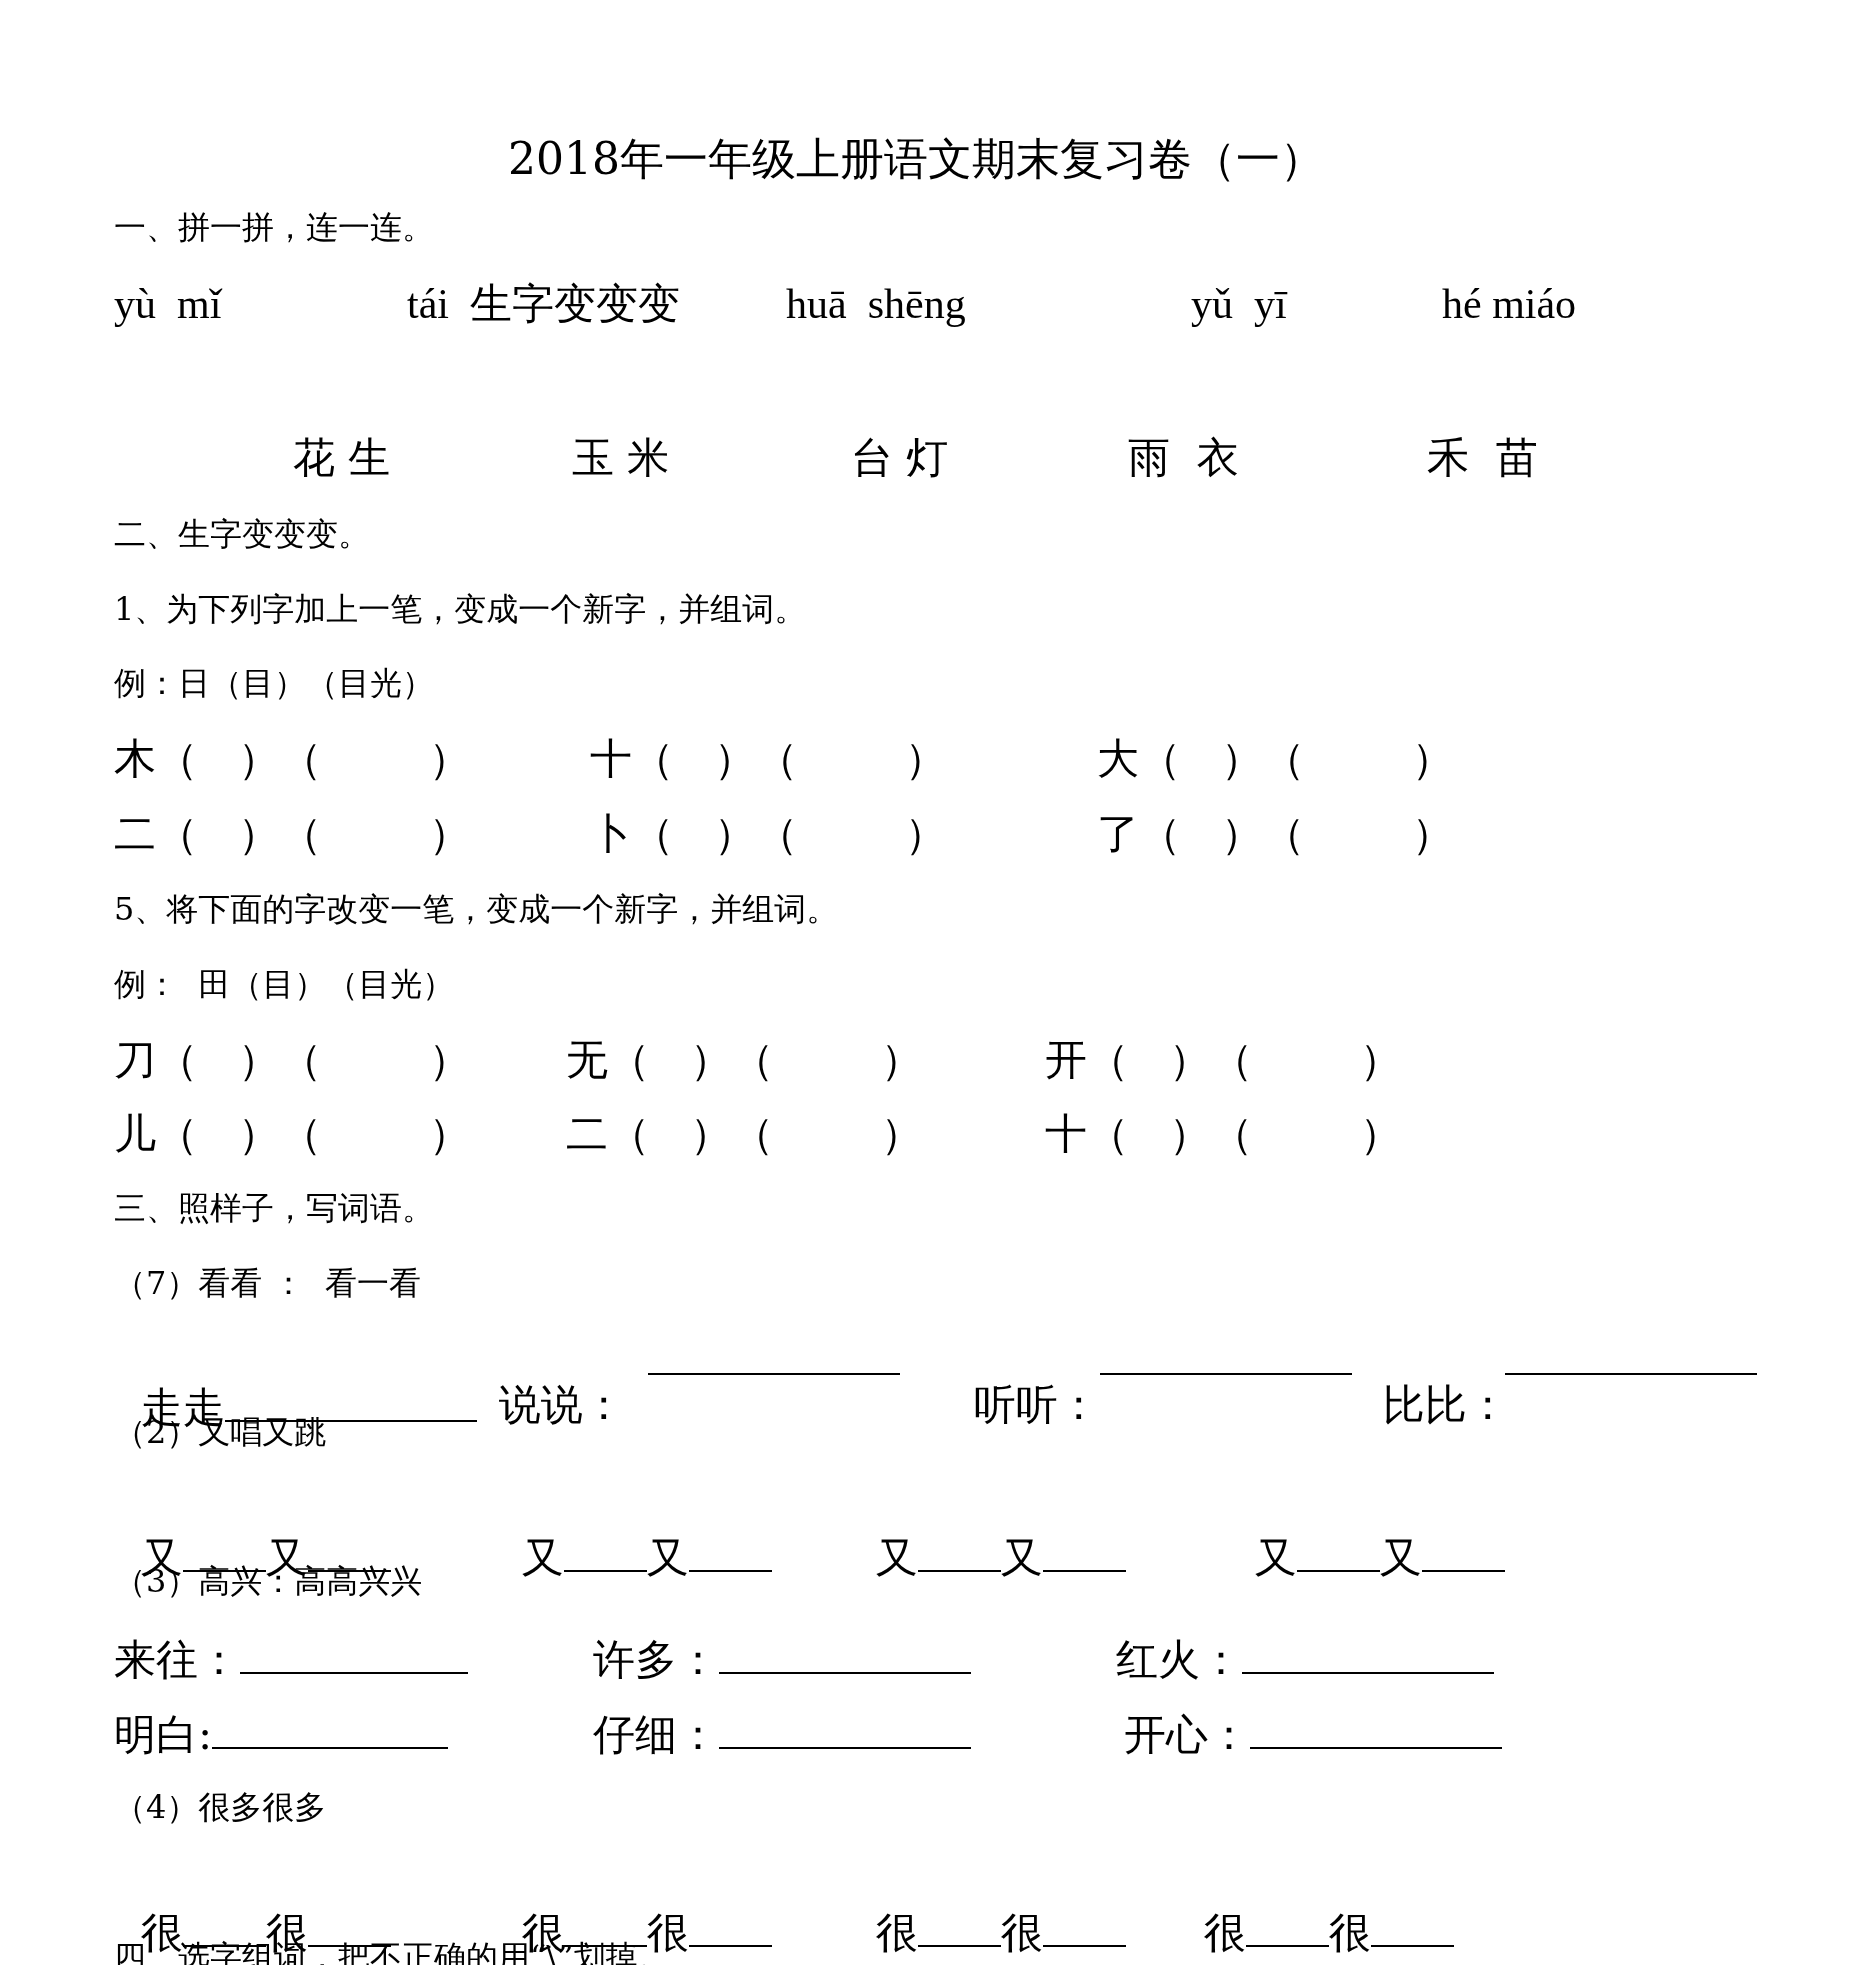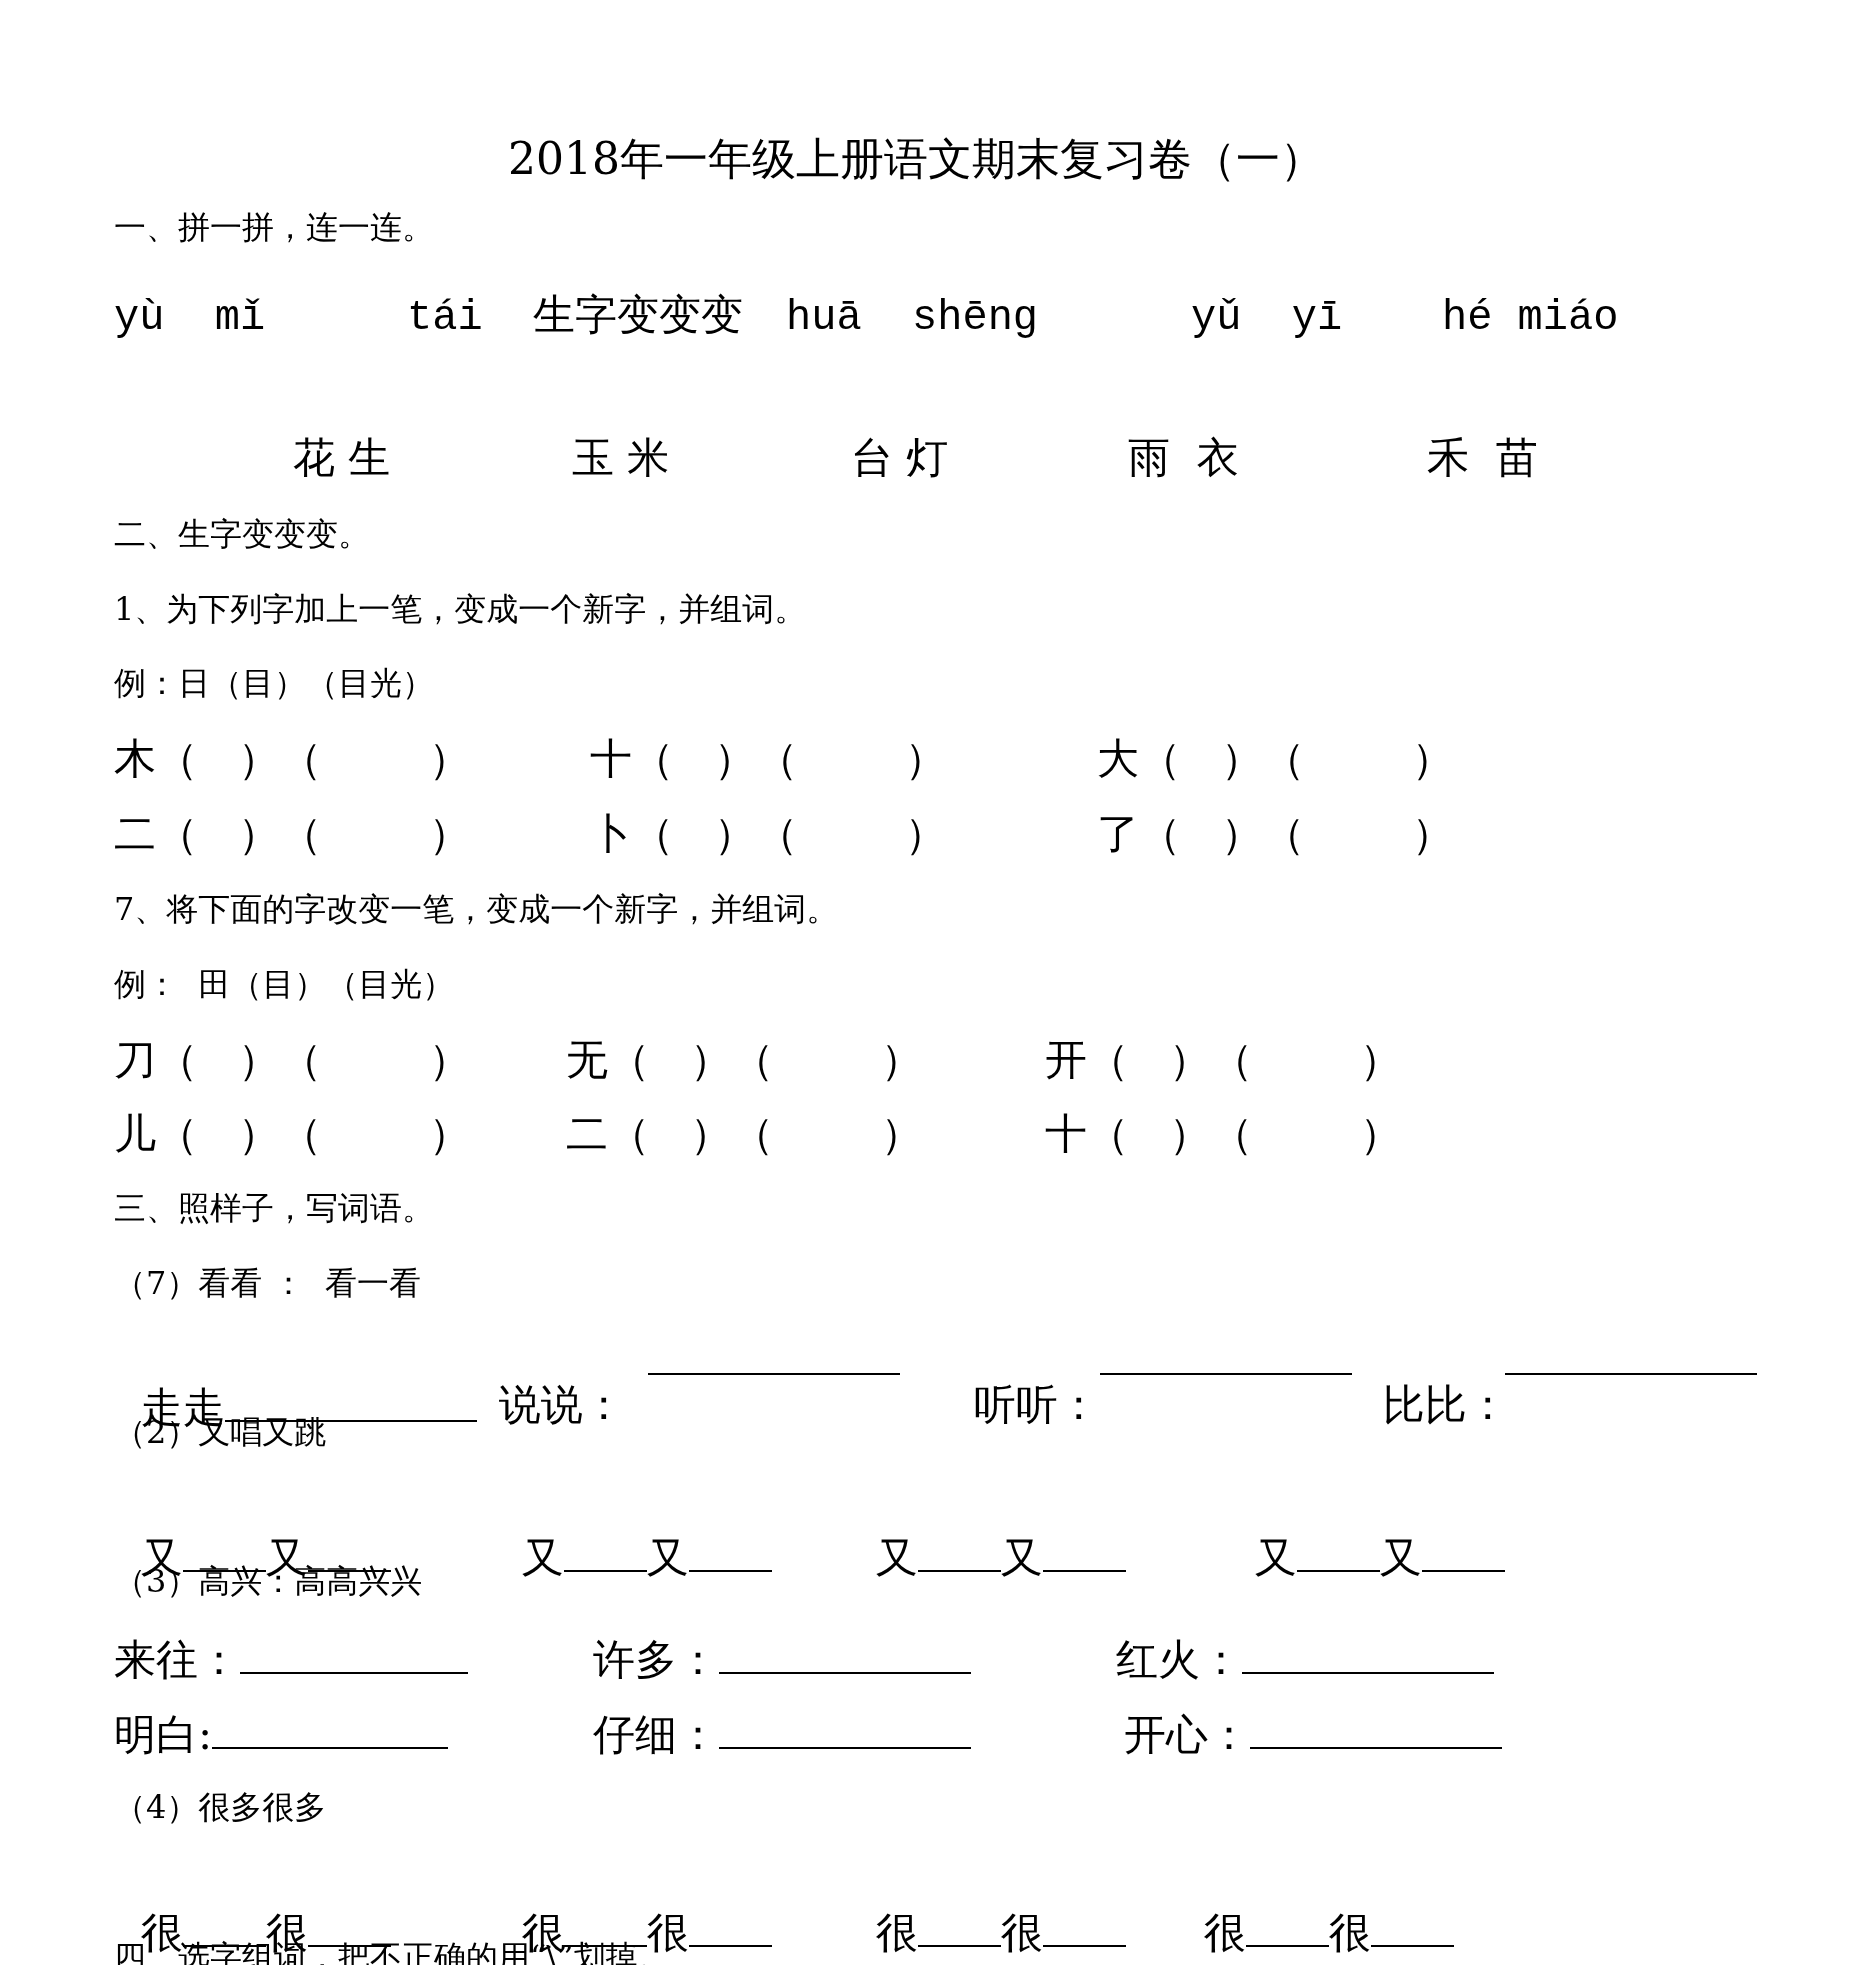--- a/index.html
+++ b/index.html
@@ -1,20 +1,20 @@
 <!DOCTYPE html>
 <html style="font-size:6.3px"><head>
 <meta charset="utf-8">
 <style>
   html, body { margin:0; padding:0; background:#ffffff; }
   body { width:1872px; height:2647px; position:relative; overflow:hidden;
          font-family:"DejaVu Serif","Liberation Serif",serif; color:#000; }
   .line { position:absolute; left:114px; font-size:32px; line-height:47px; white-space:pre; }
   .title { position:absolute; left:0; width:1832px; text-align:center; top:130px; font-size:44px; }
-  .pinyin { font-family:Liberation Mono, monospace; font-size:46px;margin-top:14px; }
+  .pinyin { font-family:Liberation Serif, serif; font-size:46px; }
   .abs { position:absolute; font-size:42px; line-height:47px; white-space:pre; }
   .blank { display:inline-block; border-bottom:2.8px solid #000; height:39px; vertical-align:baseline; }
   .b-long { width:252px; }
   .b-short { width:118px; }
 </style>
 </head>
 <body>
 
 <div class="title">2018年一年级上册语文期末复习卷（一）</div>
 
@@ -35,21 +35,21 @@
 <div class="line" style="top:586px">1、为下列字加上一笔，变成一个新字，并组词。</div>
 <div class="line" style="top:660px">例：日（目）（目光）</div>
 
 <div class="abs" style="top:735px;left:114px">木（   ）（        ）</div>
 <div class="abs" style="top:735px;left:590px">十（   ）（        ）</div>
 <div class="abs" style="top:735px;left:1097px">大（   ）（        ）</div>
 <div class="abs" style="top:810px;left:114px">二（   ）（        ）</div>
 <div class="abs" style="top:810px;left:590px">卜（   ）（        ）</div>
 <div class="abs" style="top:810px;left:1097px">了（   ）（        ）</div>
 
-<div class="line" style="top:886px">7、将下面的字改变一笔，变成一个新字，并组词。</div>
+<div class="line" style="top:886px">5、将下面的字改变一笔，变成一个新字，并组词。</div>
 <div class="line" style="top:961px">例：  田（目）（目光）</div>
 <div class="abs" style="top:1036px;left:114px">刀（   ）（        ）</div>
 <div class="abs" style="top:1036px;left:566px">无（   ）（        ）</div>
 <div class="abs" style="top:1036px;left:1045px">开（   ）（        ）</div>
 <div class="abs" style="top:1110px;left:114px">儿（   ）（        ）</div>
 <div class="abs" style="top:1110px;left:566px">二（   ）（        ）</div>
 <div class="abs" style="top:1110px;left:1045px">十（   ）（        ）</div>
 
 <div class="line" style="top:1185px">三、照样子，写词语。</div>
 <div class="line" style="top:1260px">（7）看看 ：  看一看</div>

